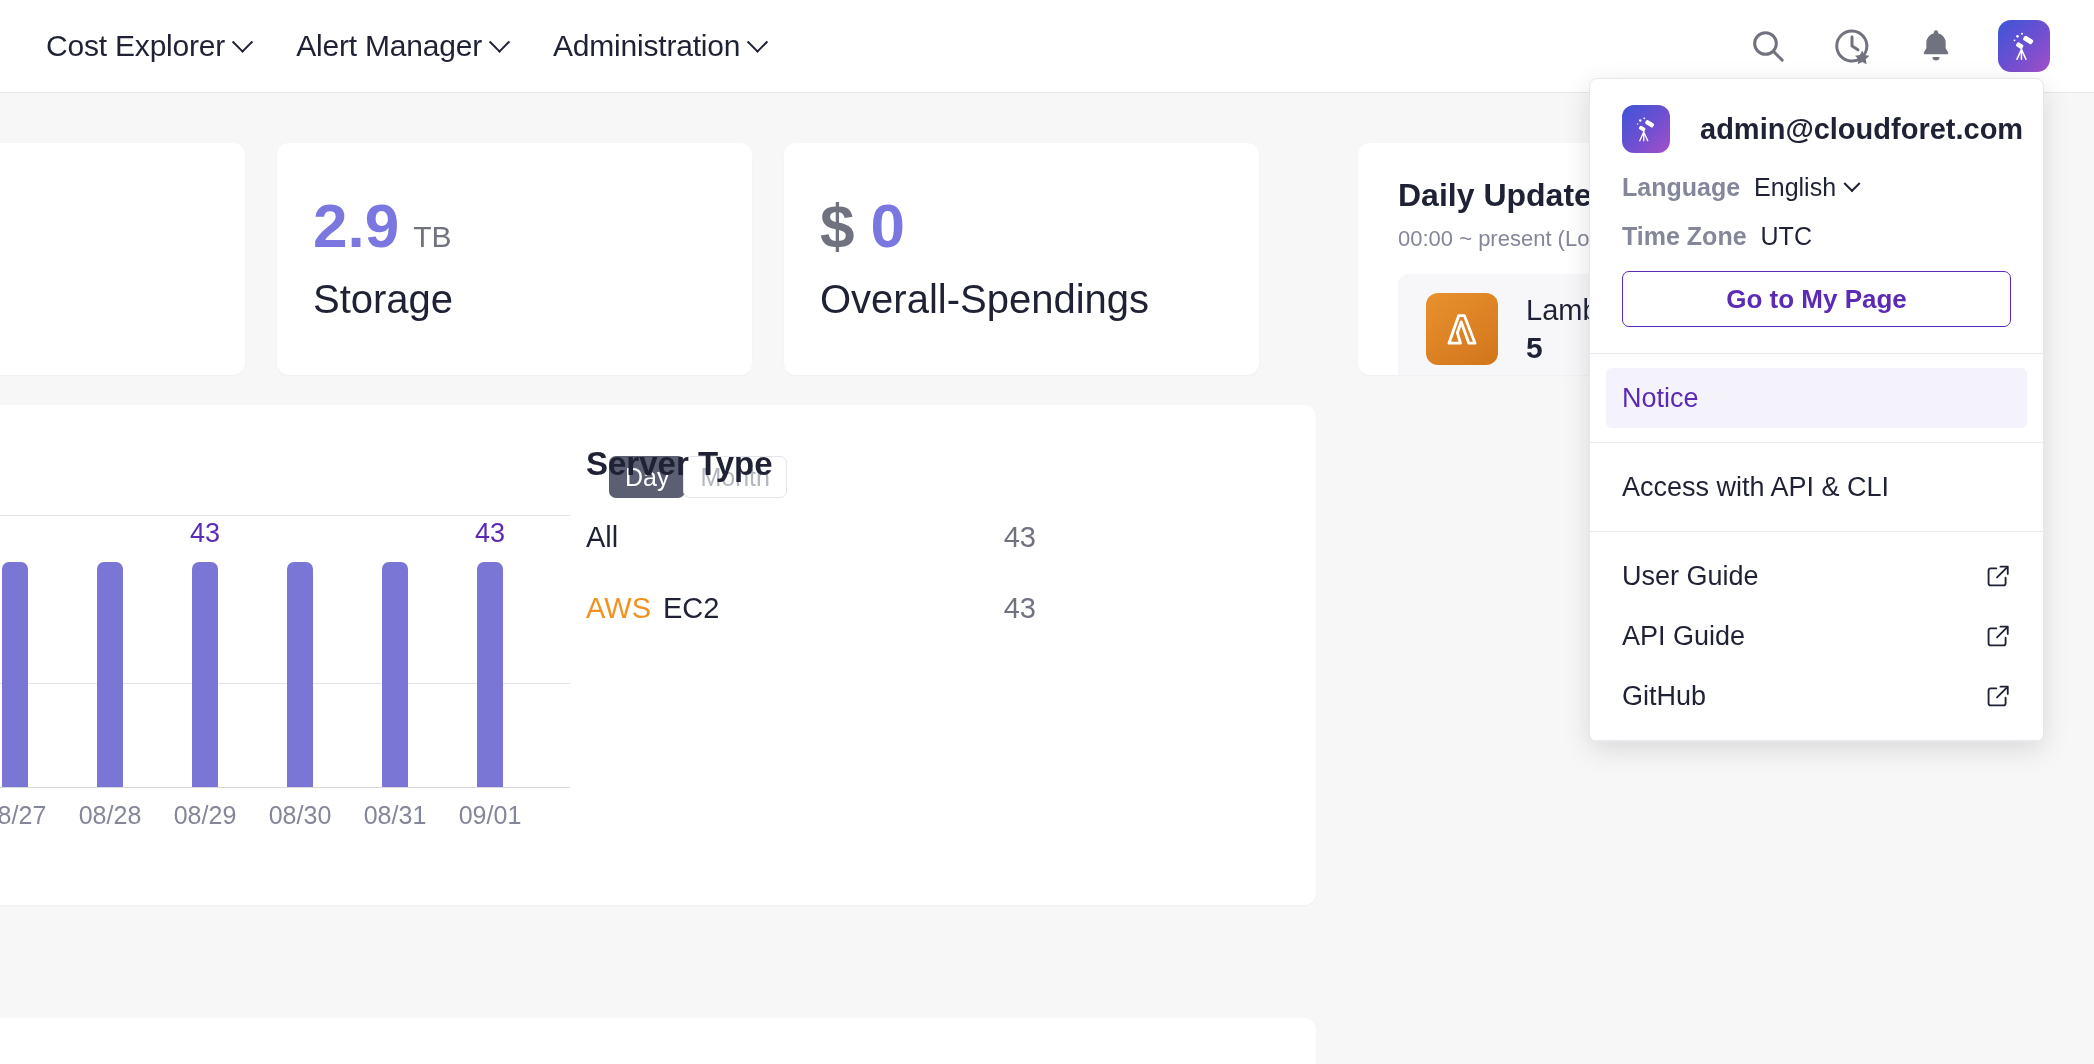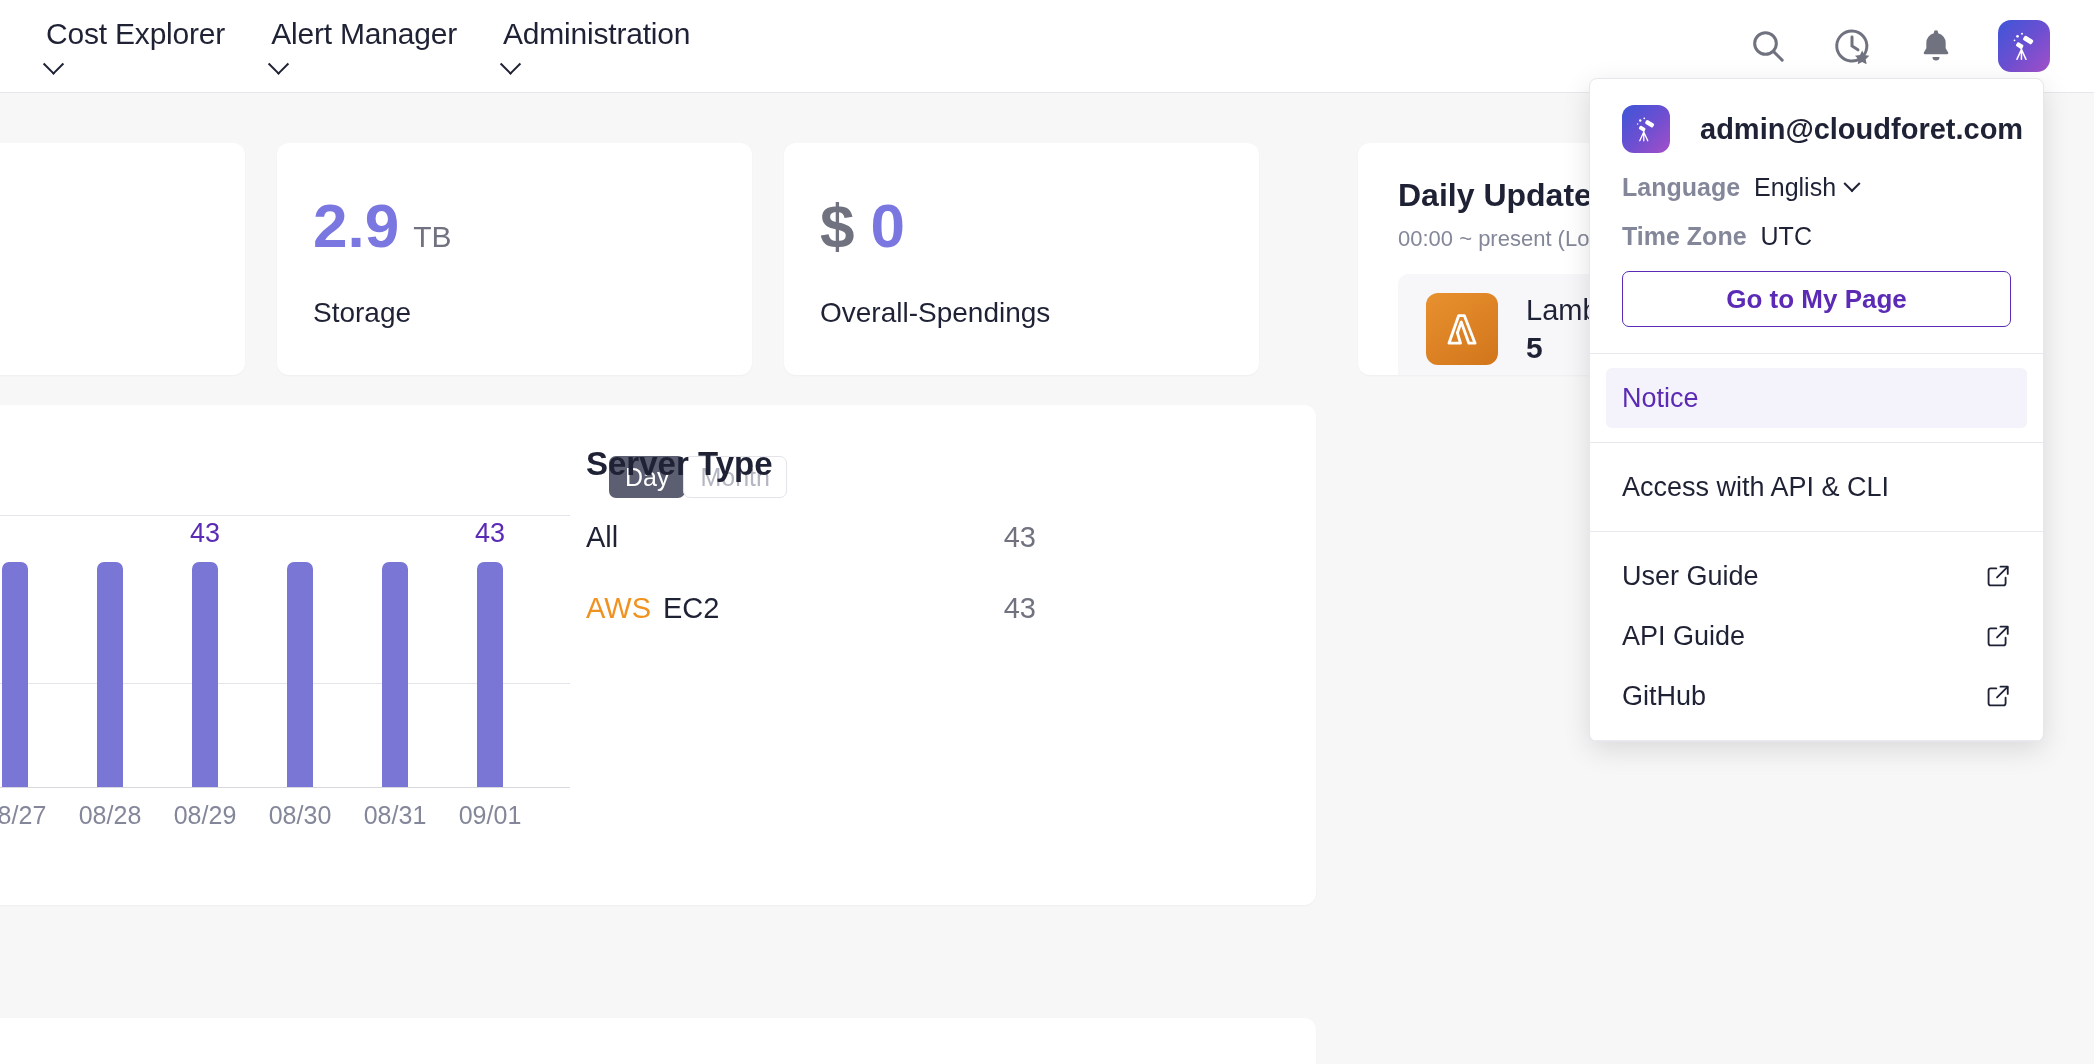--- a/index.html
+++ b/index.html
@@ -18,24 +18,23 @@
   .topbar {
     position: absolute; top: 0; left: 0;
     width: 2094px; height: 93px;
     background: #ffffff;
     border-bottom: 1px solid #e6e6ec;
     display: flex; align-items: center;
     z-index: 20;
   }
   .nav-menus { display: flex; align-items: center; margin-left: 46px; gap: 46px; }
   .nav-item {
-    display: flex; gap: 10px;
+    display: flex; align-items: center; gap: 10px;
     font-size: 30px; color: #1f2235; cursor: pointer;
     letter-spacing: -0.2px;
-    flex-direction: column;
   }
   .chev {
     display: inline-block; width: 15px; height: 15px;
     border-right: 2.6px solid #1f2235; border-bottom: 2.6px solid #1f2235;
     transform: rotate(45deg) translate(-3px,-3px);
   }
   .chev.sm {
     width: 12px; height: 12px;
     border-right-width: 2.4px; border-bottom-width: 2.4px;
   }
@@ -66,21 +65,21 @@
   .stat-card {
     width: 475px; height: 232px;
     background: #ffffff; border-radius: 12px;
     padding: 52px 0 0 36px;
     box-shadow: 0 1px 2px rgba(0,0,0,0.035);
   }
   .stat-value { font-size: 62px; font-weight: bold; line-height: 1; display: flex; align-items: baseline; }
   .stat-num { color: #7a77e0; }
   .stat-unit { font-size: 30px; font-weight: normal; color: #70737f; margin-left: 14px; }
   .stat-cur { color: #70737f; margin-right: 16px; }
-  .stat-label { font-size: 28px; margin-top: 40px; color: #1f2235; }
+  .stat-label { font-size: 40px; margin-top: 20px; color: #1f2235; }
 
   
   .daily-card {
     position: absolute; top: 50px; left: 1358px;
     width: 640px; height: 232px;
     background: #ffffff; border-radius: 12px;
     padding: 34px 0 0 40px; overflow: hidden;
     box-shadow: 0 1px 2px rgba(0,0,0,0.035);
   }
   .daily-title { font-size: 32px; font-weight: bold; color: #1f2235; }

